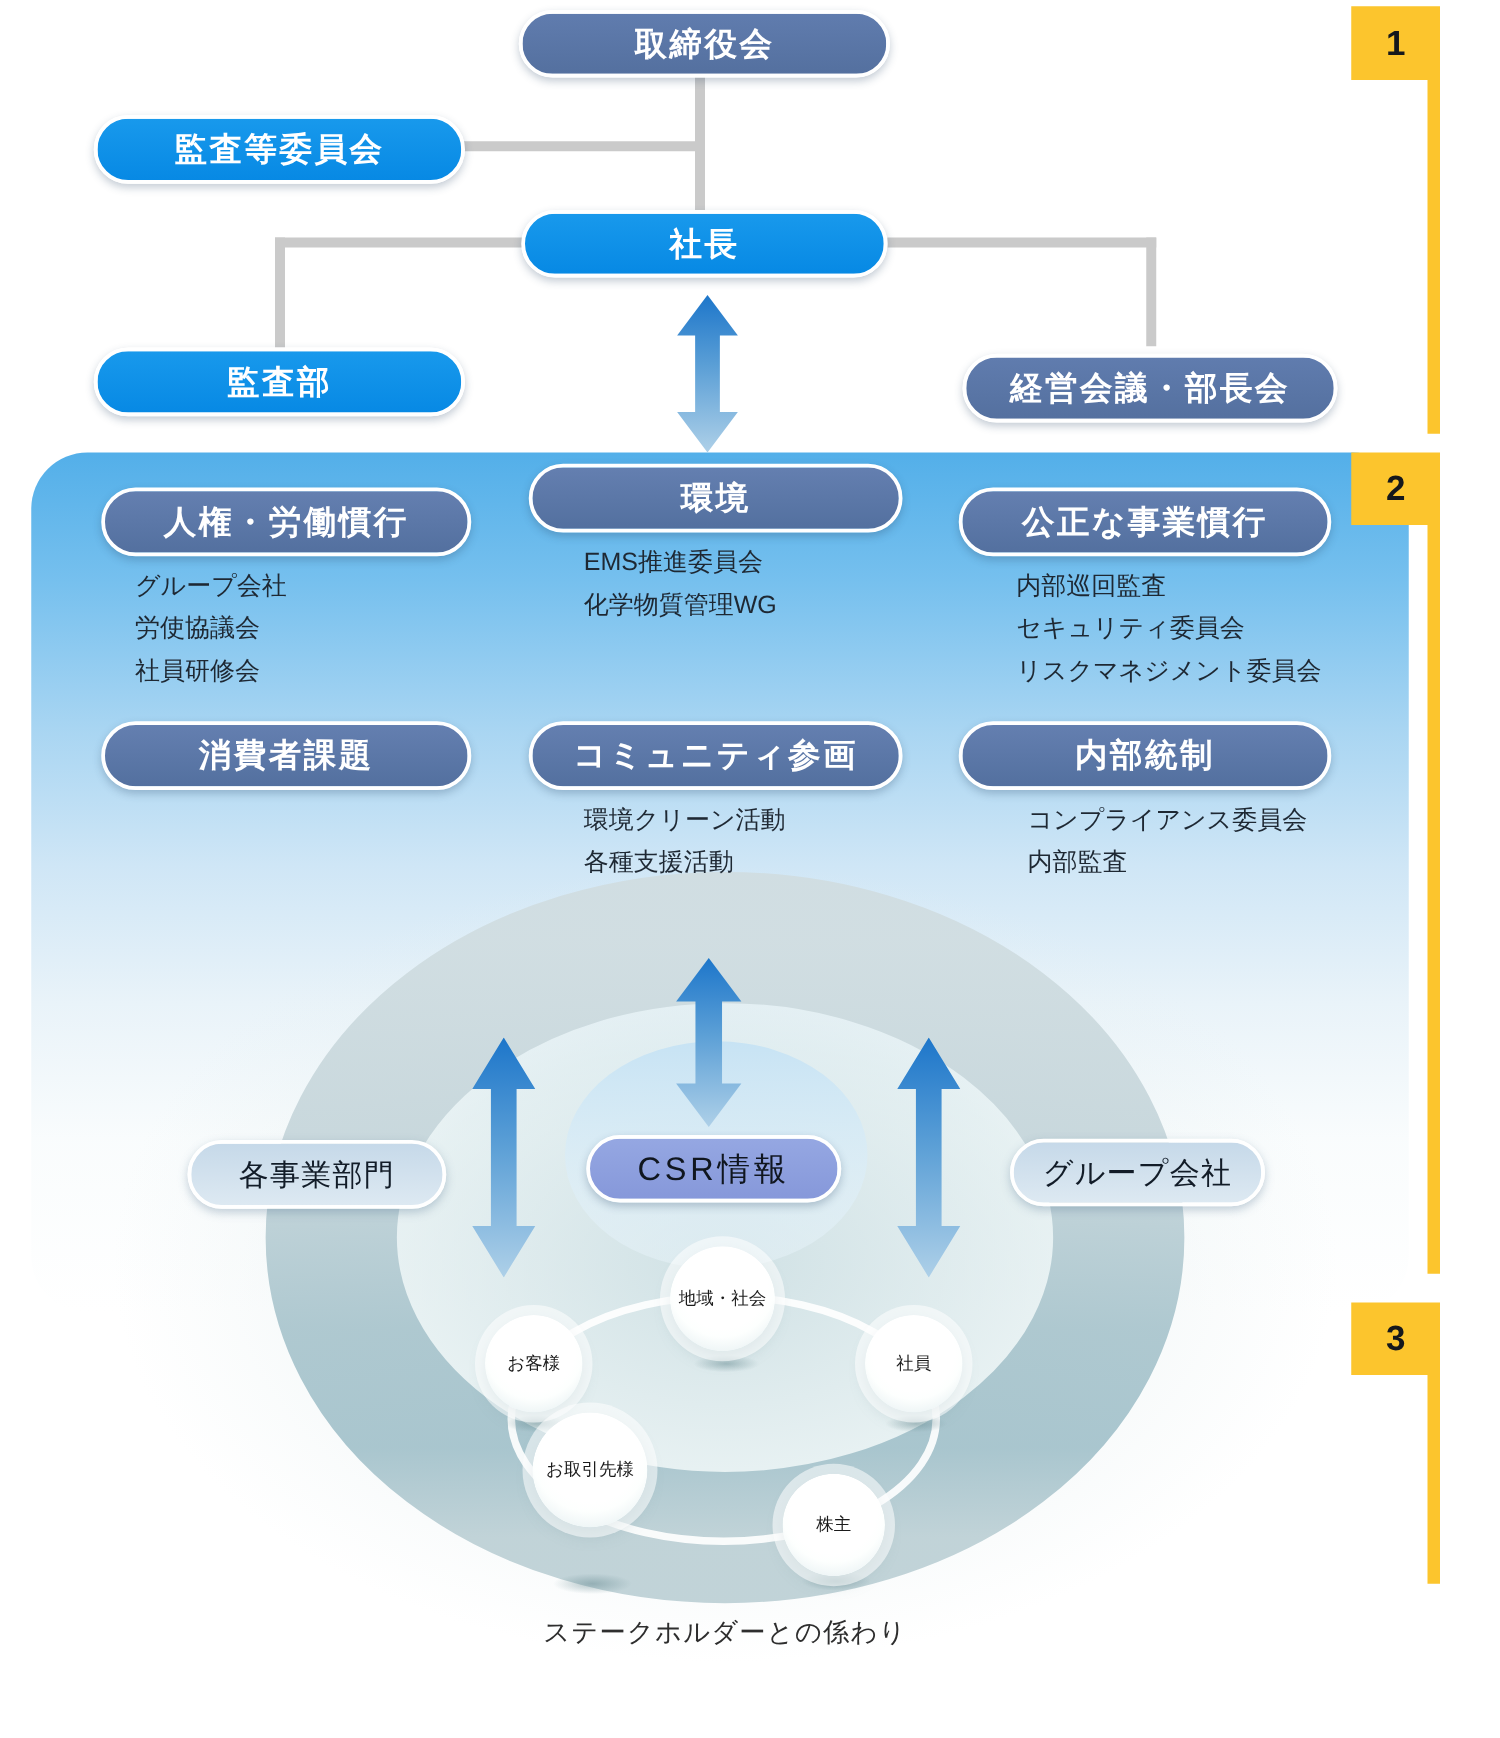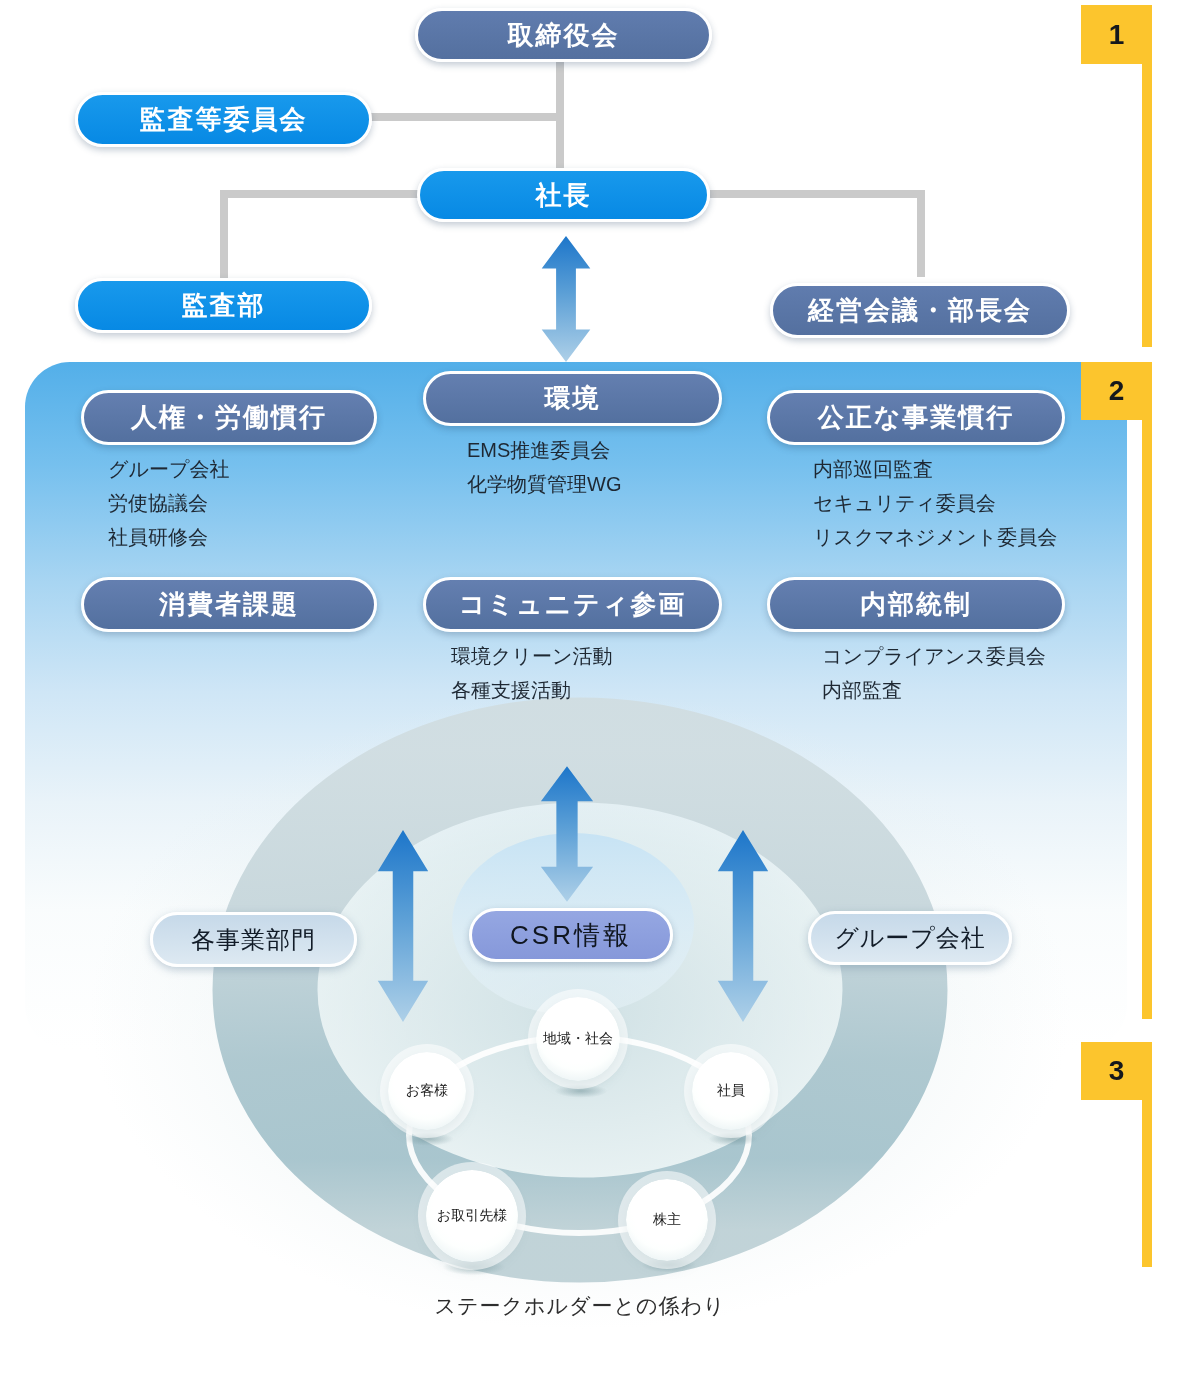--- a/index.html
+++ b/index.html
@@ -191,21 +191,21 @@
 <div class="cat" style="left:81px;top:577px;width:296px">
   <div class="cat-pill">
     <span class="pill-label">消費者課題</span>
   </div>
 </div>
 
 <div class="cat" style="left:423px;top:577px;width:299px">
   <div class="cat-pill">
     <span class="pill-label">コミュニティ参画</span>
   </div>
-  <ul style="margin-left:28px">
+  <ul style="margin-left:44px">
     <li>環境クリーン活動</li>
     <li>各種支援活動</li>
   </ul>
 </div>
 
 <div class="cat" style="left:767px;top:577px;width:298px">
   <div class="cat-pill">
     <span class="pill-label">内部統制</span>
   </div>
   <ul style="margin-left:55px">
@@ -232,20 +232,20 @@
 
 <div class="stake-circle" style="left:536px;top:997px;width:84px;height:84px">
   <span>地域・社会</span>
 </div>
 <div class="stake-circle" style="left:388px;top:1052px;width:78px;height:78px">
   <span>お客様</span>
 </div>
 <div class="stake-circle" style="left:692px;top:1052px;width:78px;height:78px">
   <span>社員</span>
 </div>
-<div class="stake-circle" style="left:426px;top:1170px;width:92px;height:92px">
+<div class="stake-circle" style="left:426px;top:1130px;width:92px;height:92px">
   <span>お取引先様</span>
 </div>
 <div class="stake-circle" style="left:626px;top:1179px;width:82px;height:82px">
   <span>株主</span>
 </div>
 
 <div class="caption" style="left:385px;top:1292px;width:390px;text-align:center">ステークホルダーとの係わり</div>
 
 </body></html>

